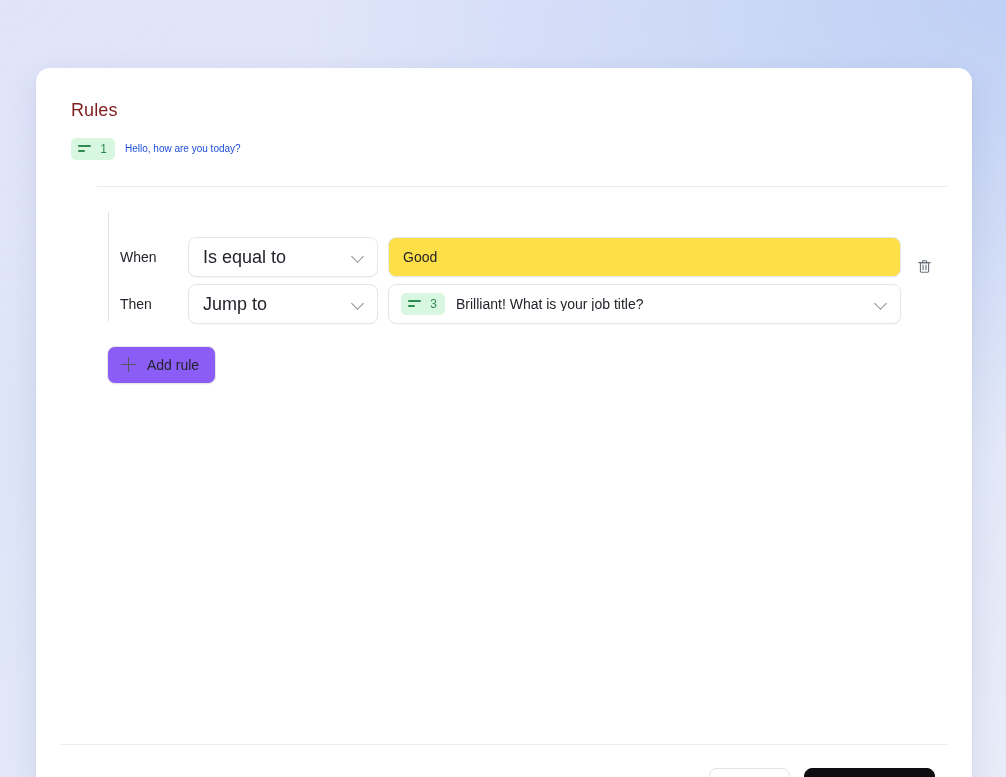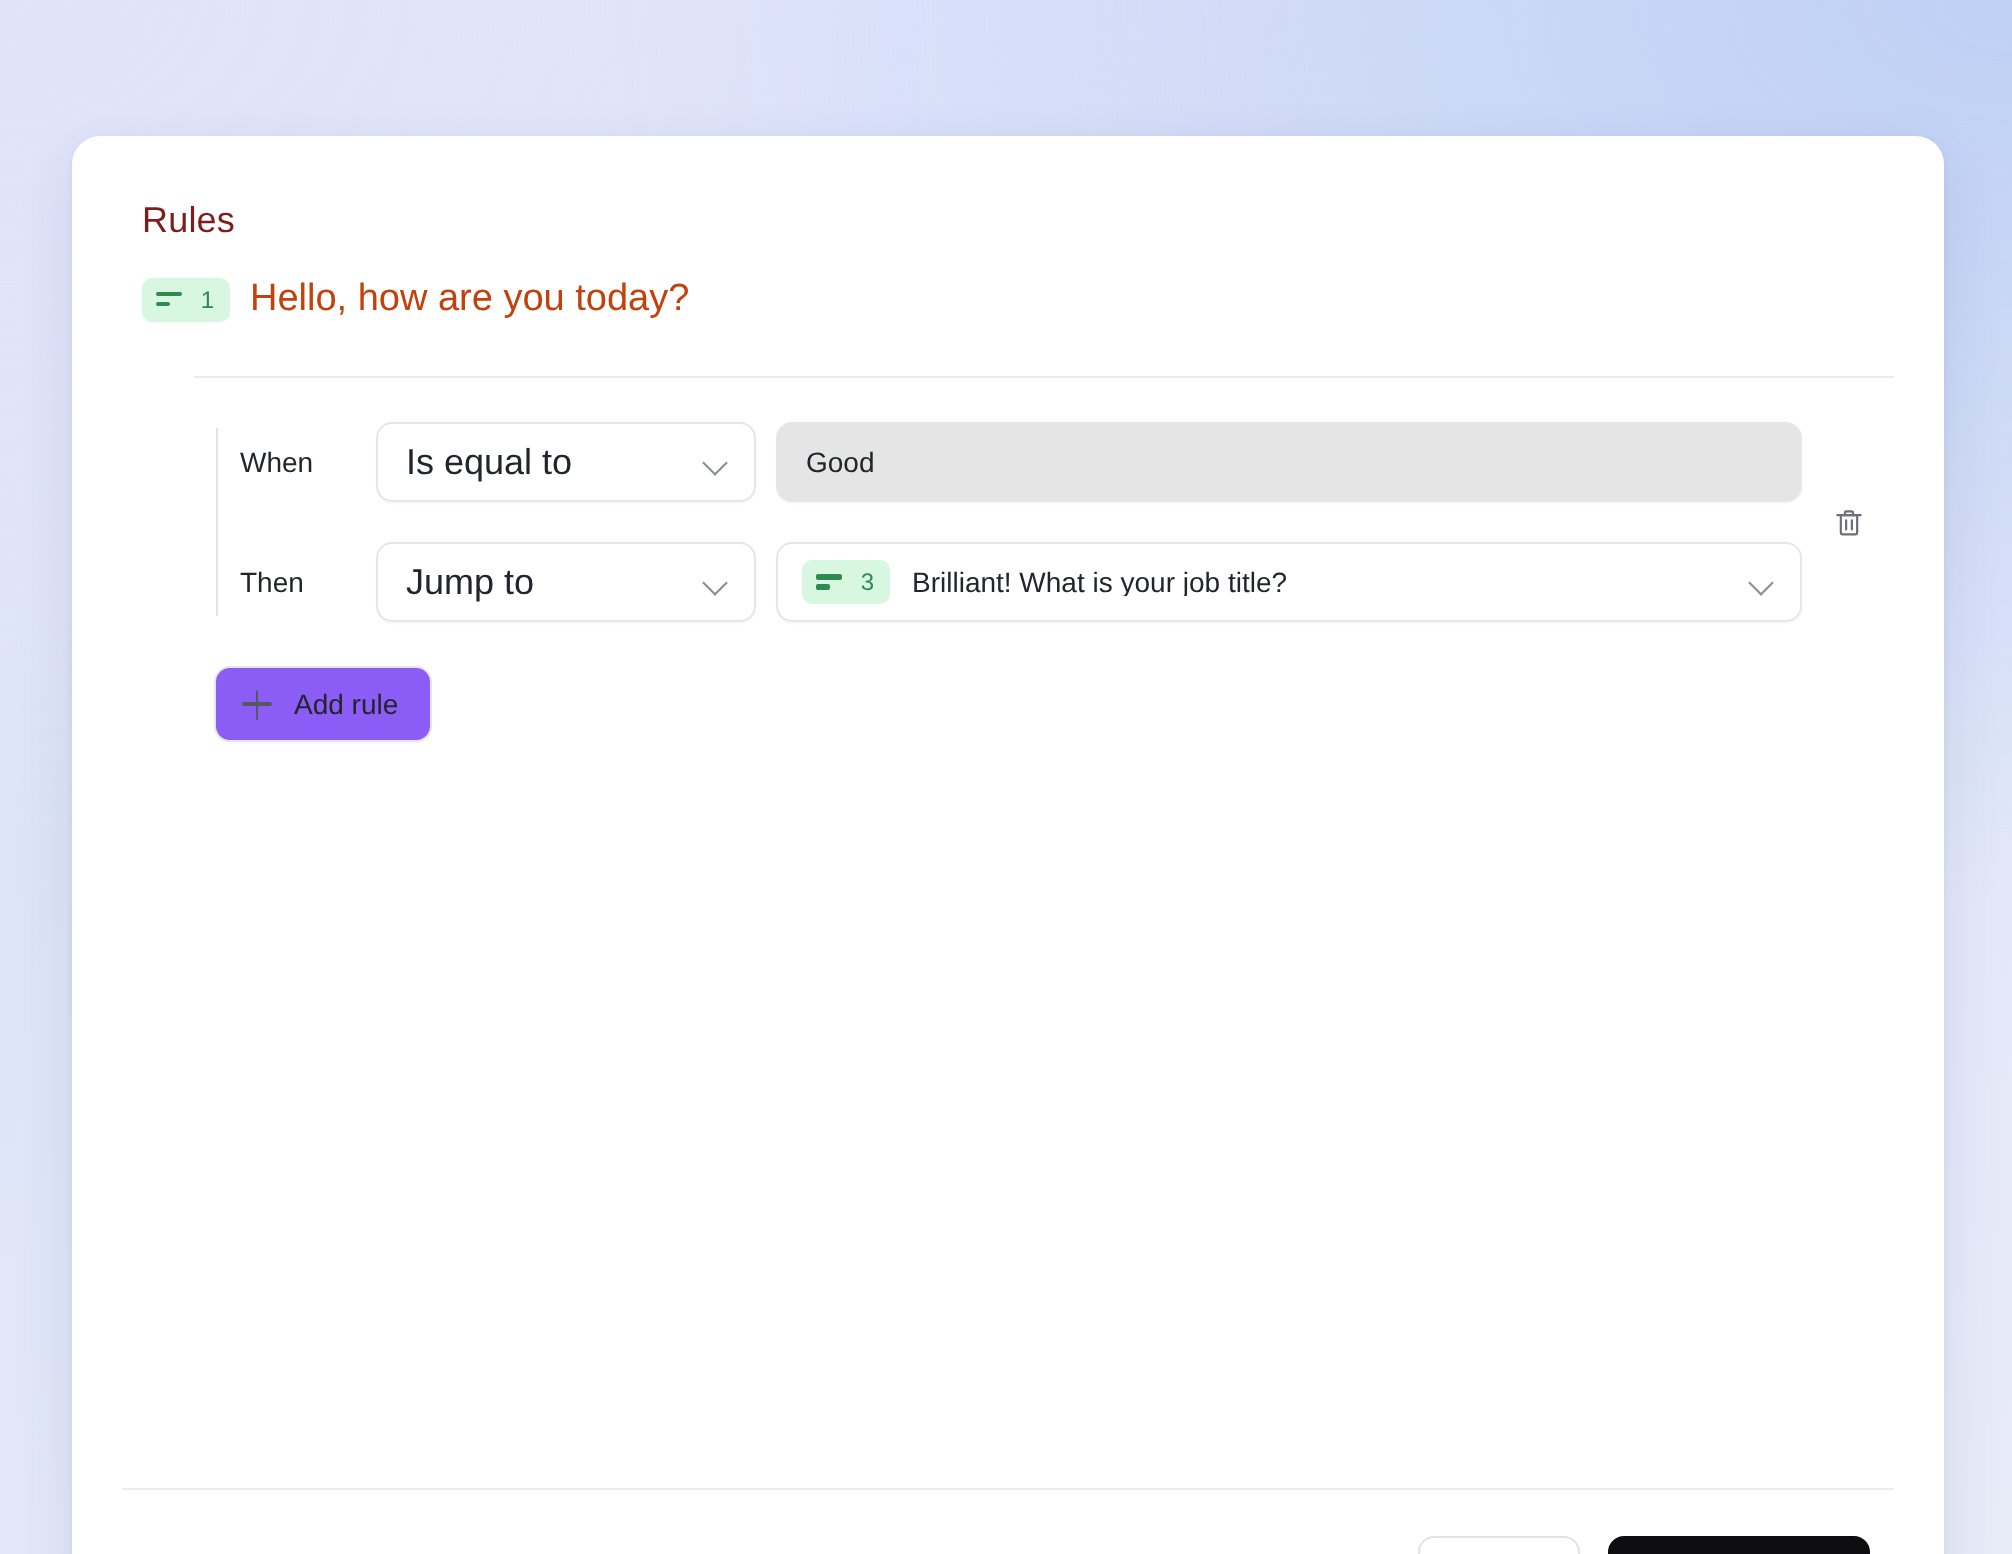--- a/index.html
+++ b/index.html
@@ -84,22 +84,22 @@
     position: absolute;
     left: 0;
     height: 2.4px;
     border-radius: 1px;
     background: #2f8a4f;
   }
   .icon-shortext::before { top: 1px; width: 13px; }
   .icon-shortext::after  { top: 6px; width: 7px; }
 
   .question-text {
-    font-size: 19px;
-    color: #c2410c;
+    font-size: 10px;
+    color: #1d4ed8;
     line-height: 1.3;
   }
 
   .divider {
     height: 1px;
     background: #ebebeb;
     margin: 0 25px 0 61px;
   }
 
   
@@ -119,21 +119,22 @@
     margin-left: 37px;
     margin-top: 3px;
     margin-bottom: 3px;
     flex: 0 0 1px;
   }
   .rule-rows {
     flex: 1 1 auto;
     padding-left: 11px;
     display: flex;
     flex-direction: column;
-    gap: 20px;
+    gap: 7px;
+    margin-top: 28px;
   }
   .rule-row {
     display: flex;
     align-items: center;
     gap: 0;
   }
   .rule-label {
     width: 68px;
     flex: 0 0 68px;
     font-size: 14px;
@@ -176,21 +177,21 @@
     border-bottom: 1.6px solid #4b4f56;
     transform: rotate(45deg);
   }
 
   .value-field {
     flex: 1 1 auto;
     margin-left: 10px;
     height: 40px;
     border: 1px solid #e6e6e6;
     border-radius: 8px;
-    background: #e5e5e5;
+    background: #fde047;
     display: flex;
     align-items: center;
     padding: 0 14px;
     font-size: 14px;
     color: #22252b;
     box-shadow: 0 1px 1px rgba(16,24,40,0.03);
   }
   .value-field input {
     border: 0;
     outline: 0;

